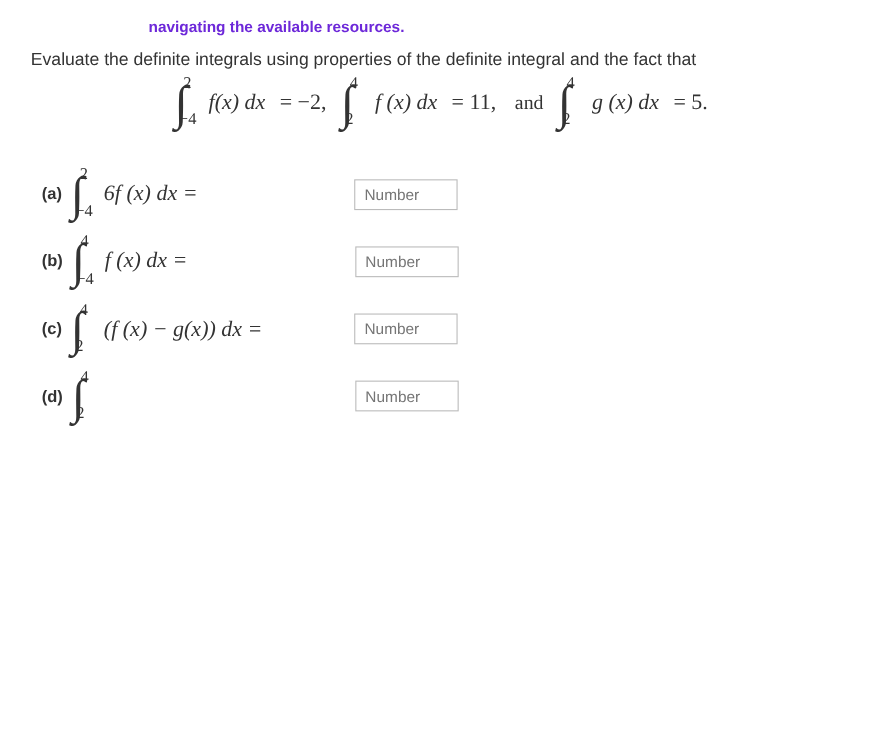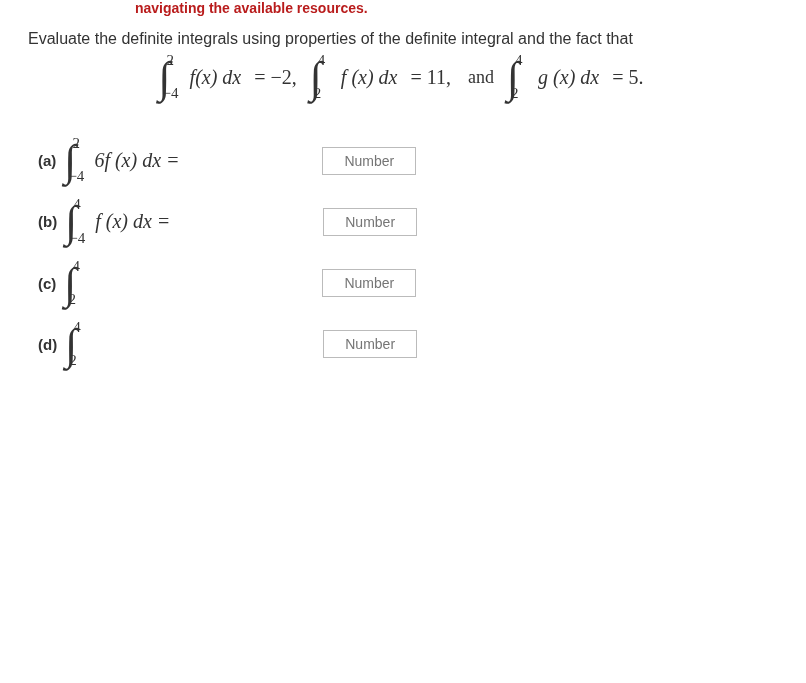--- a/index.html
+++ b/index.html
@@ -6,24 +6,24 @@
     body {
       font-family: Arial, Helvetica, sans-serif;
       font-size: 16px;
       color: #333;
       width: 806px;
       height: 683px;
       background: #fff;
       padding: 0;
     }
     .nav-text {
-      color: #b91c1c;
+      color: #6d28d9;
       font-weight: bold;
       font-size: 14px;
-      padding: 0 0 14px 135px;
+      padding: 16px 0 14px 135px;
     }
     .content {
       padding: 0 28px;
     }
     .intro {
       font-size: 16px;
       color: #333;
       margin-bottom: 12px;
     }
     .facts-row {
@@ -97,21 +97,20 @@
     }
     .answer-input {
       border: 1px solid #bbb;
       padding: 5px 8px;
       font-size: 14px;
       color: #888;
       width: 94px;
       height: 28px;
       font-family: Arial, sans-serif;
       background: #fff;
-      text-align: center;
     }
   </style>
 </head>
 <body>
 
 <div class="nav-text">navigating the available resources.</div>
 
 <div class="content">
   <div class="intro">Evaluate the definite integrals using properties of the definite integral and the fact that</div>
 
@@ -157,20 +156,21 @@
       </span>
     </span>
     <input class="answer-input" placeholder="Number" style="">
   </div>
 
   <div class="problem-row">
     <span class="label">(c)</span>
     <span class="problem-math">
       <span class="integral-block">
         <span class="int-sign">∫<span class="int-upper">4</span><span class="int-lower">2</span></span>
+        <span class="integrand">(f (x) − g(x)) dx =</span>
       </span>
     </span>
     <input class="answer-input" placeholder="Number" style="">
   </div>
 
   <div class="problem-row">
     <span class="label">(d)</span>
     <span class="problem-math">
       <span class="integral-block">
         <span class="int-sign">∫<span class="int-upper">4</span><span class="int-lower">2</span></span>

